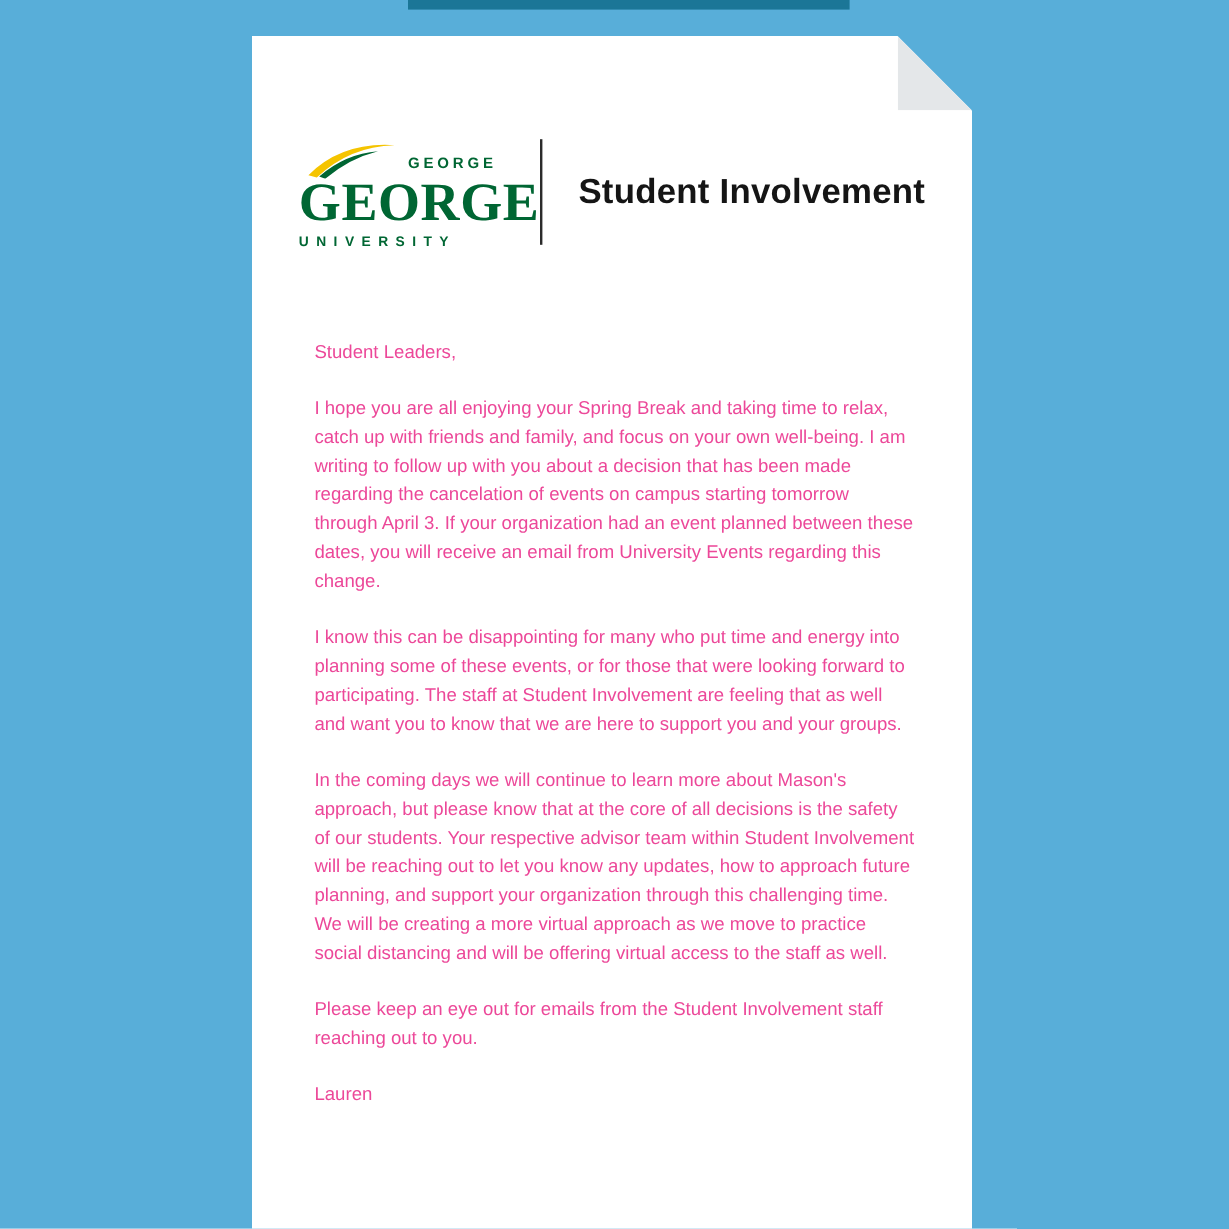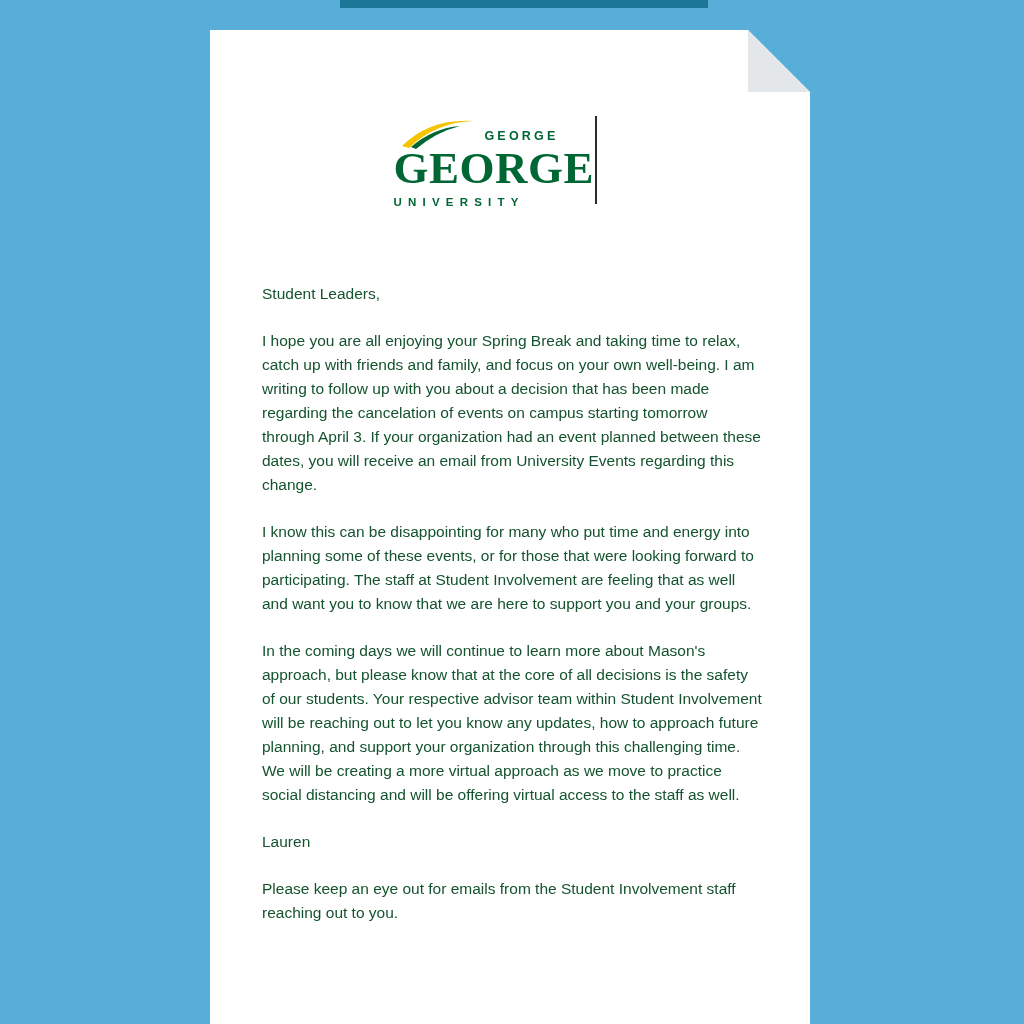--- a/index.html
+++ b/index.html
@@ -100,21 +100,21 @@
     font-size: 29px;
     font-weight: 700;
     color: #151515;
     letter-spacing: 0.2px;
     white-space: nowrap;
   }
   
   .letter-body {
     margin-top: 66px;
     width: 502px;
-    color: #14532d;
+    color: #ec4899;
     font-size: 15.5px;
     line-height: 24px;
   }
   .letter-body p { margin-bottom: 23px; }
 </style>
 </head>
 <body>
 
 <div class="screen">
 
@@ -132,25 +132,26 @@
             <path d="M11 32 Q 33 13 60 11 Q 36 17 16 34 Z" fill="#006633"></path>
           </svg>
           <span class="logo-george">GEORGE</span>
         </div>
         <div class="logo-mason">GEORGE</div>
         <div class="logo-univ">UNIVERSITY</div>
       </div>
 
       <div class="lh-divider"></div>
 
+      <div class="dept-title">Student Involvement</div>
     </div>
 
     <div class="letter-body">
       <p>Student Leaders,</p>
       <p>I hope you are all enjoying your Spring Break and taking time to relax, catch up with friends and family, and focus on your own well-being. I am writing to follow up with you about a decision that has been made regarding the cancelation of events on campus starting tomorrow through April 3. If your organization had an event planned between these dates, you will receive an email from University Events regarding this change.</p>
       <p>I know this can be disappointing for many who put time and energy into planning some of these events, or for those that were looking forward to participating. The staff at Student Involvement are feeling that as well and want you to know that we are here to support you and your groups.</p>
       <p>In the coming days we will continue to learn more about Mason's approach, but please know that at the core of all decisions is the safety of our students. Your respective advisor team within Student Involvement will be reaching out to let you know any updates, how to approach future planning, and support your organization through this challenging time. We will be creating a more virtual approach as we move to practice social distancing and will be offering virtual access to the staff as well.</p>
+      <p>Please keep an eye out for emails from the Student Involvement staff reaching out to you.</p>
       <p>Lauren</p>
-      <p>Please keep an eye out for emails from the Student Involvement staff reaching out to you.</p>
     </div>
 
   </div>
 </div>
 
 </body></html>

